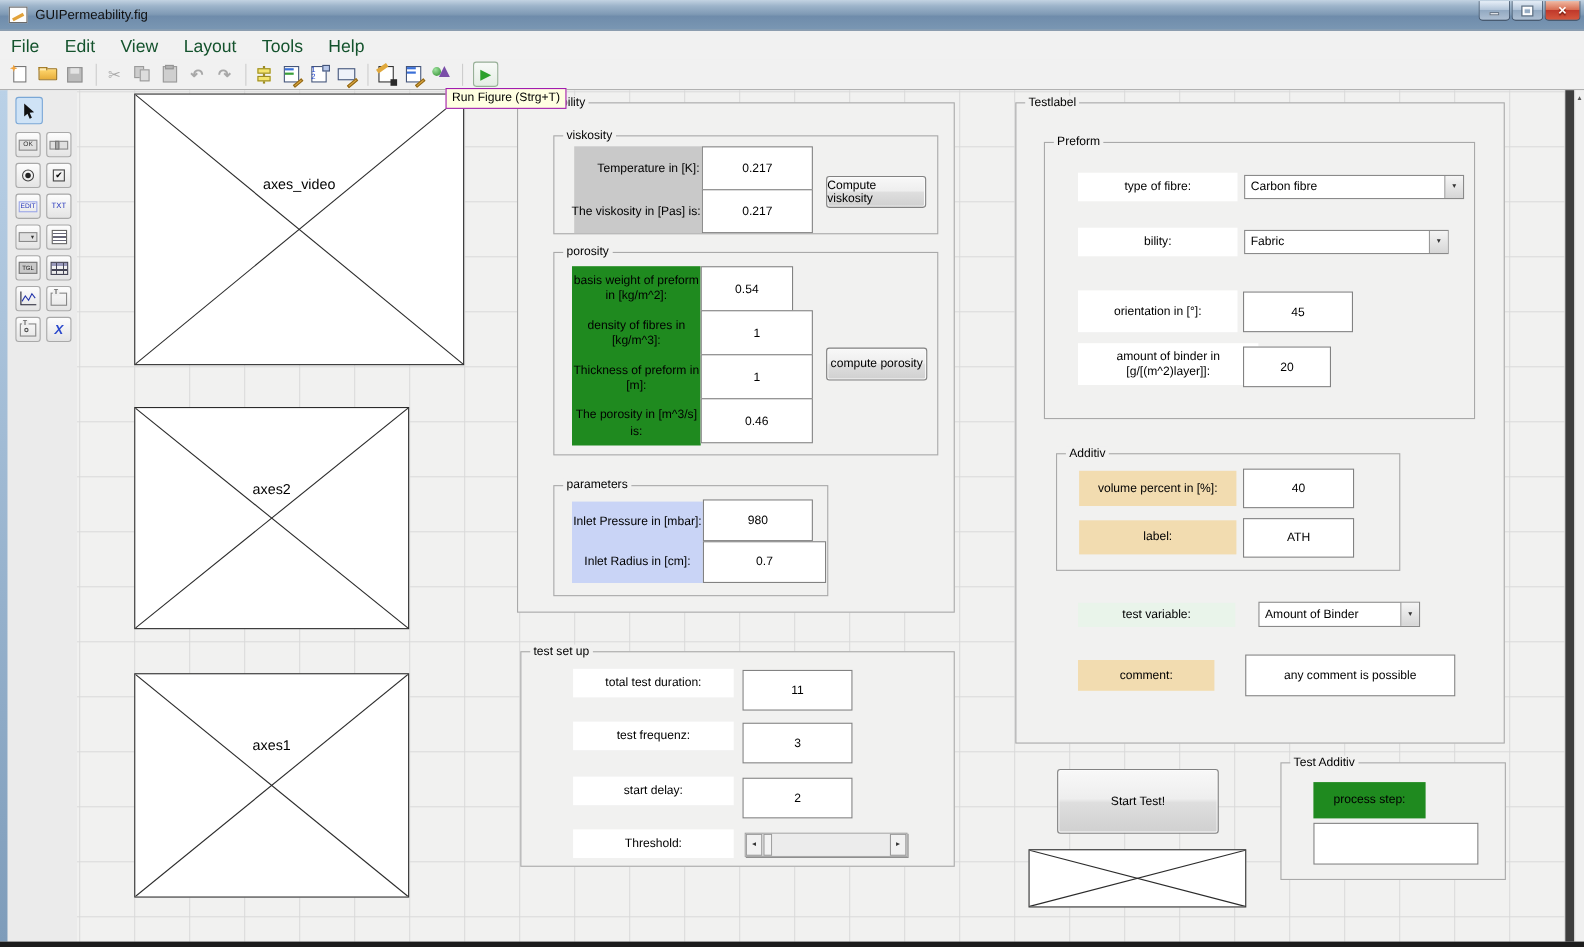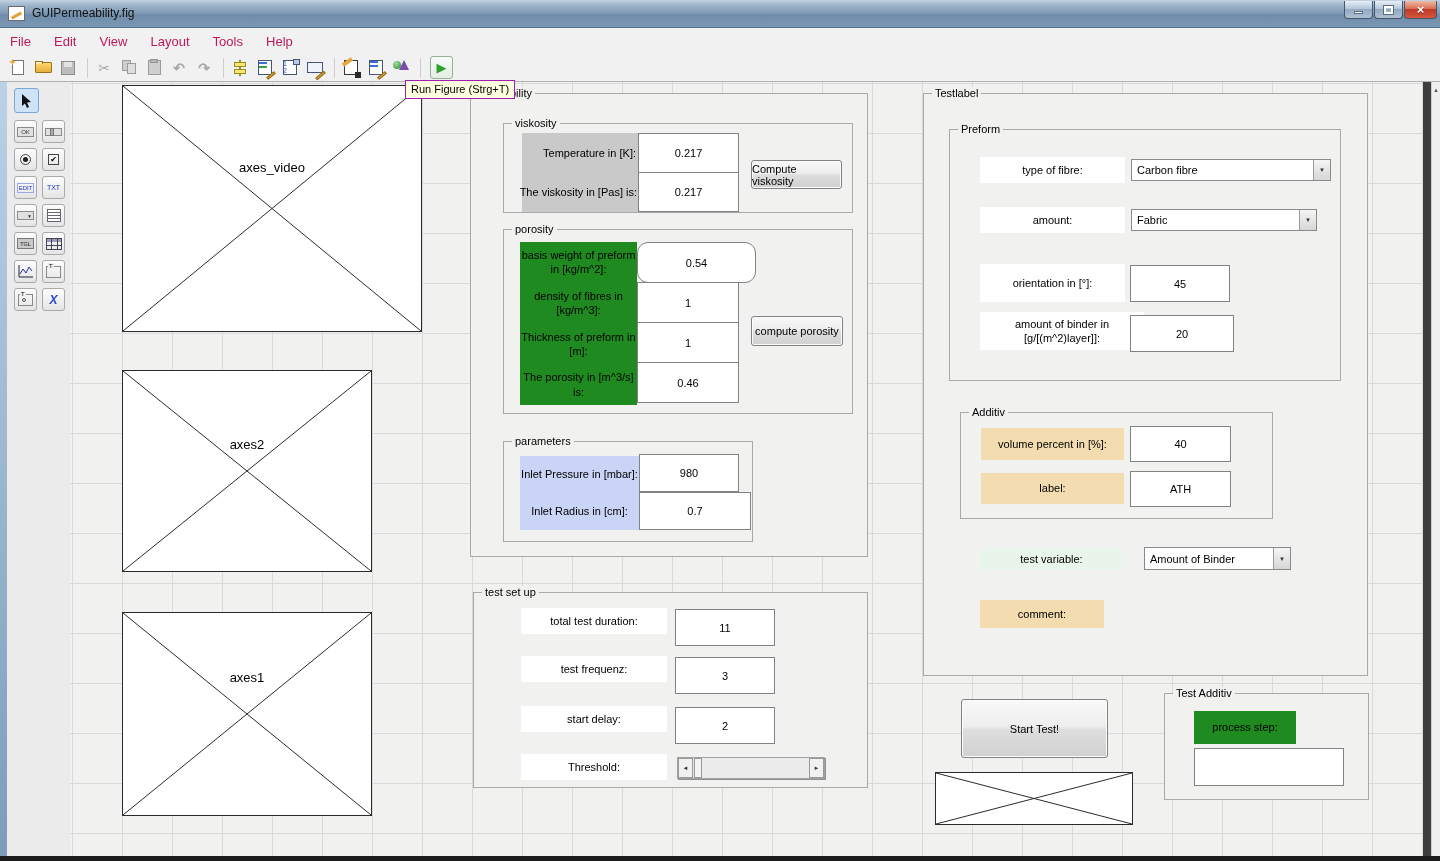--- a/index.html
+++ b/index.html
@@ -17,21 +17,21 @@
 .winbtns{position:absolute;right:3px;top:1px;display:flex}
 .wbtn{width:29px;height:18px;margin-left:1px;border:1px solid #44566b;border-top:none;border-radius:0 0 4px 4px;
   background:linear-gradient(180deg,#e7eff8,#b4c6da 45%,#93aac2 50%,#aebfd2);display:flex;align-items:center;justify-content:center}
 .wbtn .bar{width:9px;height:3px;background:#fff;border:1px solid #5b6c7e;margin-top:6px}
 .wbtn .sq{width:9px;height:8px;border:2px solid #fff;outline:1px solid #5b6c7e}
 .wbtn.close{width:33px;background:linear-gradient(180deg,#f0b9a2,#d9705ا 45%,#c0392b 50%,#d55)}
 .wbtn.close{background:linear-gradient(180deg,#f0b9a2,#d97055 45%,#c0392b 50%,#d5573d)}
 .wbtn.close span{color:#fff;font-size:13px;font-weight:bold;line-height:1;text-shadow:0 1px 1px #7a1f12}
 
 .menubar{position:absolute;left:0;top:28px;width:1440px;height:26px;background:#f1f1f1}
-.menu-item{display:inline-block;padding:6px 10px;font-size:13px;color:#be185d}
+.menu-item{display:inline-block;padding:6px 10px;font-size:16px;color:#14532d}
 
 .toolbar{position:absolute;left:0;top:54px;width:1440px;height:28px;background:#f1f1f1;
   border-bottom:1px solid #bdbdbd;display:flex;align-items:center;padding-left:7px}
 .ti{width:22px;height:22px;position:relative;flex:0 0 auto;margin-right:3px;display:flex;align-items:center;justify-content:center}
 .tsep{width:1px;height:20px;background:#cdcdcd;margin:0 5px;flex:0 0 auto}
 .gi{color:#a8a8a8;font-size:14px;line-height:1}
 .runbtn{width:23px;height:23px;border:1px solid #97b097;border-radius:3px;background:linear-gradient(#f7faf7,#e4eee4);
   display:flex;align-items:center;justify-content:center;margin-left:4px}
 .runbtn span{color:#2da12d;font-size:13px;line-height:1}
 
@@ -296,21 +296,21 @@
     </div>
 
     <div class="mp" style="left:32px;top:135px;width:350px;height:185px">
       <span class="mp-title">porosity</span>
       <div style="position:absolute;left:16px;top:12px;width:117px;height:163px;background:#1f8a1f;display:flex;flex-direction:column">
         <div class="cell" style="position:static;flex:1;padding:0 1px">basis weight of preform in [kg/m^2]:</div>
         <div class="cell" style="position:static;flex:1;padding:0 1px">density of fibres in [kg/m^3]:</div>
         <div class="cell" style="position:static;flex:1;padding:0 1px">Thickness of preform in [m]:</div>
         <div class="cell" style="position:static;flex:1;padding:0 1px">The porosity in [m^3/s] is:</div>
       </div>
-      <input class="edit" style="left: 133px; top: 12px; width: 119px; height: 41px; border-radius: 11px;" value="0.54">
+      <input class="edit" style="left: 133px; top: 12px; width: 84px; height: 41px;" value="0.54">
       <input class="edit" style="left: 133px; top: 52px; width: 102px; height: 41px;" value="1">
       <input class="edit" style="left: 133px; top: 92px; width: 102px; height: 41px;" value="1">
       <input class="edit" style="left: 133px; top: 132px; width: 102px; height: 41px;" value="0.46">
       <div class="btn" style="left:247px;top:86px;width:92px;height:30px">compute porosity</div>
     </div>
 
     <div class="mp" style="left:32px;top:347px;width:250px;height:101px">
       <span class="mp-title">parameters</span>
       <div style="position:absolute;left:16px;top:14px;width:119px;height:74px;background:#c9d4f6;display:flex;flex-direction:column">
         <div class="cell nw" style="position:static;flex:1">Inlet Pressure in [mbar]:</div>
@@ -349,33 +349,33 @@
       <span class="mp-title">Preform</span>
       <div class="cell" style="left:30px;top:27px;width:145px;height:26px;background:#fff">type of fibre:</div>
       <div class="combo" style="left:181px;top:29px;width:200px;height:22px">
         <div class="ct">
             <span>Carbon fibre</span>
           </div>
         <div class="cb">
             <span>▼</span>
           </div>
       </div>
-      <div class="cell" style="left:30px;top:77px;width:145px;height:26px;background:#fff">amount:</div>
+      <div class="cell" style="left:30px;top:77px;width:145px;height:26px;background:#fff">bility:</div>
       <div class="combo" style="left:181px;top:79px;width:186px;height:22px">
         <div class="ct">
             <span>Fabric</span>
           </div>
         <div class="cb">
             <span>▼</span>
           </div>
       </div>
       <div class="cell" style="left:30px;top:134px;width:145px;height:38px;background:#fff">orientation in [°]:</div>
       <input class="edit" style="left: 180px; top: 135px; width: 100px; height: 37px;" value="45">
       <div class="cell" style="left:30px;top:182px;width:164px;height:38px;background:#fff">amount of binder in [g/[(m^2)layer]]:</div>
-      <input class="edit" style="left: 180px; top: 185px; width: 104px; height: 37px;" value="20">
+      <input class="edit" style="left: 180px; top: 185px; width: 80px; height: 37px;" value="20">
     </div>
 
     <div class="mp" style="left:36px;top:318px;width:313px;height:107px">
       <span class="mp-title">Additiv</span>
       <div class="cell" style="left:20px;top:15px;width:143px;height:32px;background:#f2dcb0">volume percent in [%]:</div>
       <input class="edit" style="left: 169px; top: 13px; width: 101px; height: 36px;" value="40">
       <div class="cell" style="left:20px;top:60px;width:143px;height:31px;background:#f2dcb0">label:</div>
       <input class="edit" style="left: 169px; top: 58px; width: 101px; height: 36px;" value="ATH">
     </div>
 
@@ -383,20 +383,21 @@
     <div class="combo" style="left:220px;top:453px;width:147px;height:23px">
       <div class="ct">
           <span>Amount of Binder</span>
         </div>
       <div class="cb">
           <span>▼</span>
         </div>
     </div>
 
     <div class="cell" style="left:56px;top:506px;width:124px;height:28px;background:#f2dcb0">comment:</div>
+    <input class="edit" style="left: 208px; top: 501px; width: 191px; height: 38px;" value="any comment is possible">
   </div>
 
   <div class="btn" style="left:891px;top:617px;width:147px;height:59px">Start Test!</div>
 
   <div class="axesbox" style="left:865px;top:690px;width:198px;height:53px">
     <svg viewBox="0 0 100 100" preserveAspectRatio="none">
         <line x1="0" y1="0" x2="100" y2="100" stroke="#2b2b2b" stroke-width="1" vector-effect="non-scaling-stroke"></line>
         <line x1="0" y1="100" x2="100" y2="0" stroke="#2b2b2b" stroke-width="1" vector-effect="non-scaling-stroke"></line>
       </svg>
   </div>

